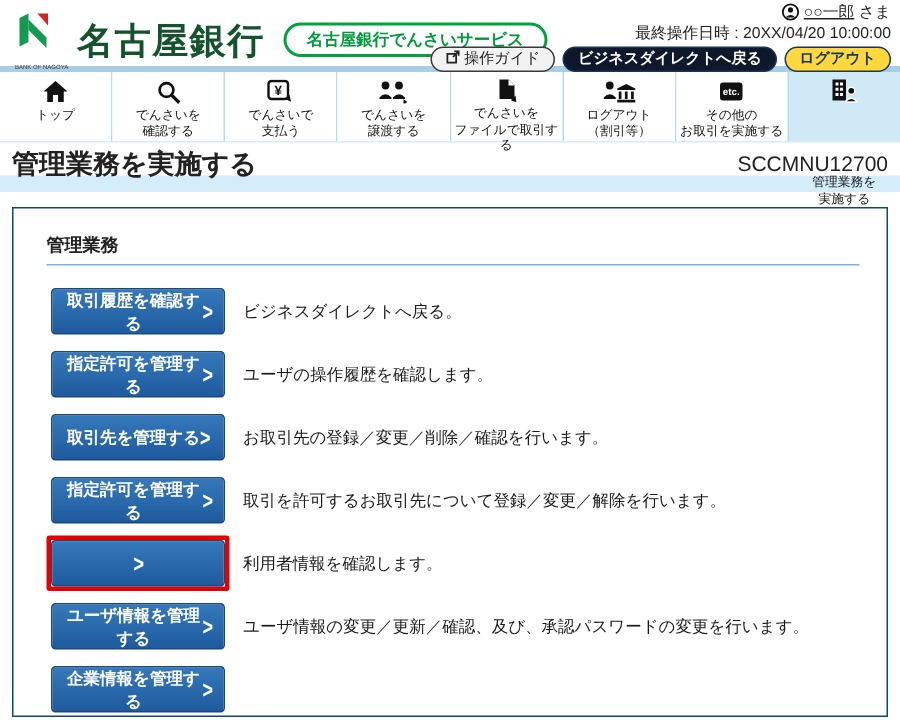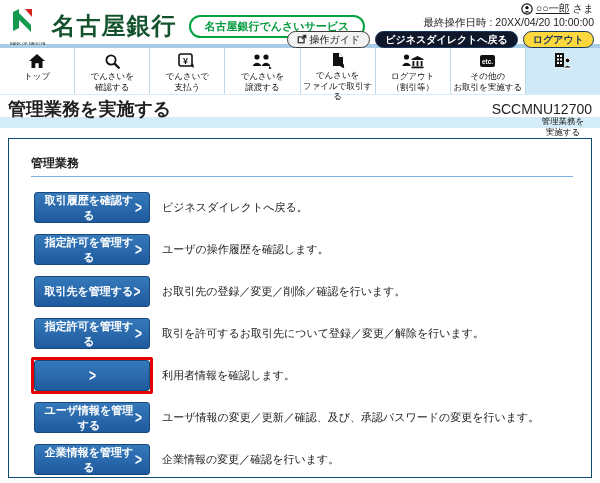--- a/index.html
+++ b/index.html
@@ -281,16 +281,15 @@
     <span class="menu-desc">ユーザ情報の変更／更新／確認、及び、承認パスワードの変更を行います。</span>
   </div>
 
   <div class="menu-row">
     <span class="btn-wrap">
       <button class="menu-btn">
         <span class="btn-label">企業情報を管理する</span>
         <span class="chev">&gt;</span>
       </button>
     </span>
-    <span class="menu-desc">企業情報の変更／確認を行います。</span>
   </div>
 </div>
 </main>
 
 </body></html>

